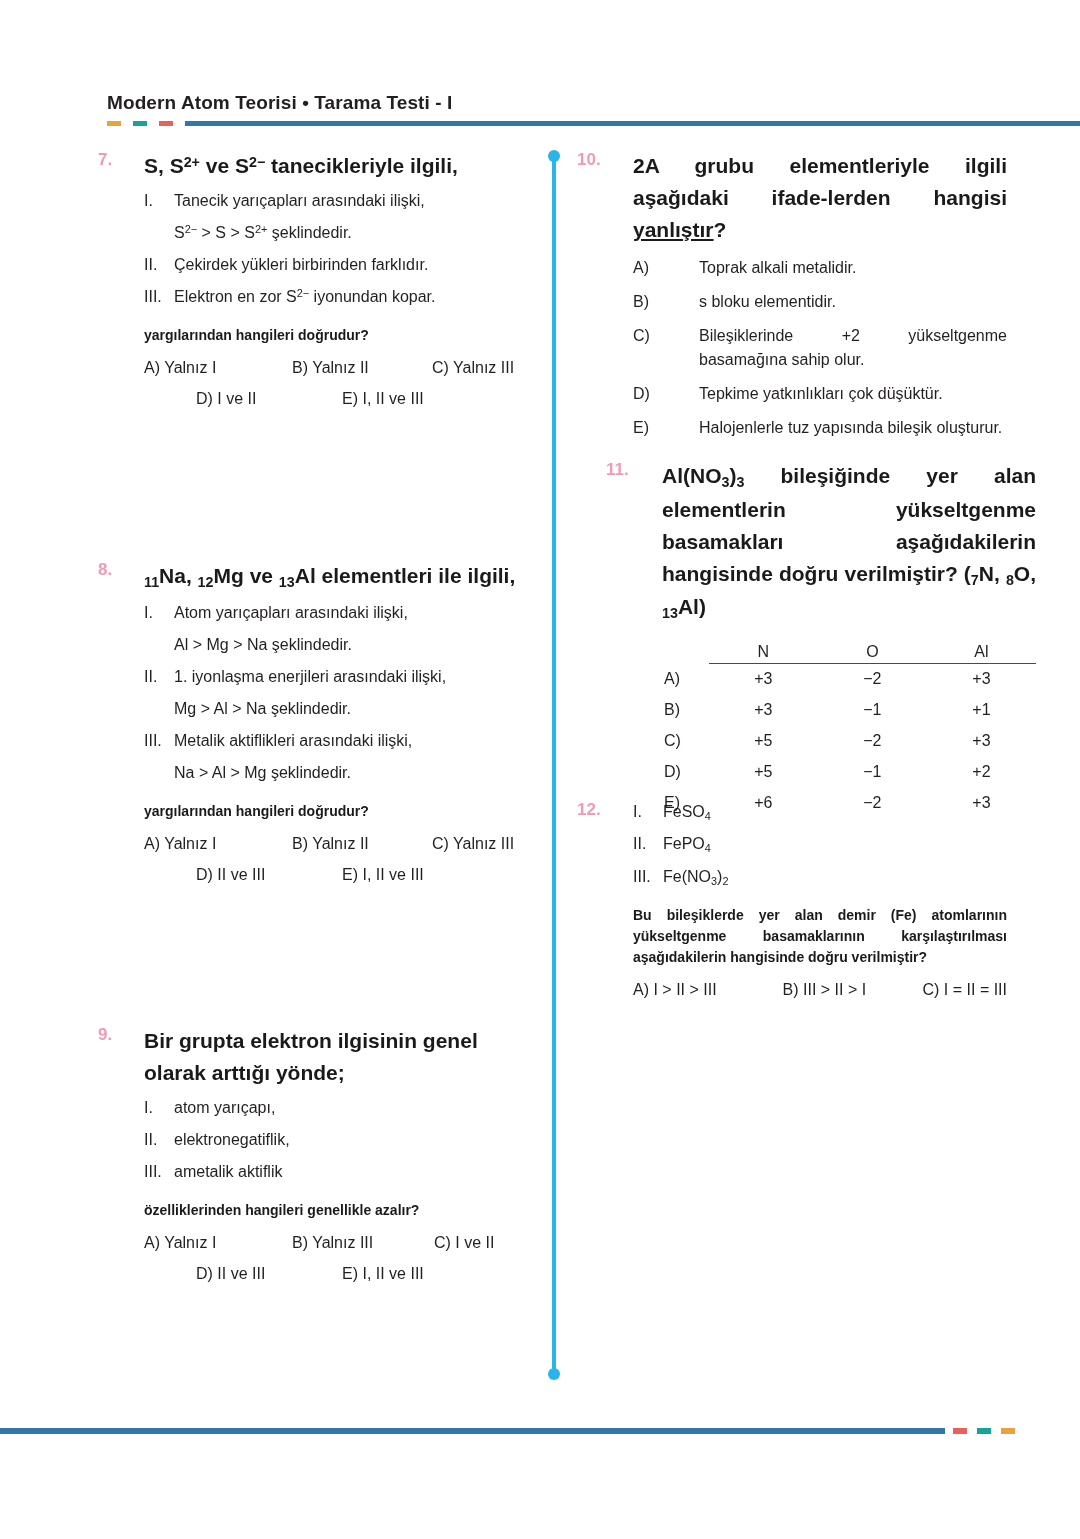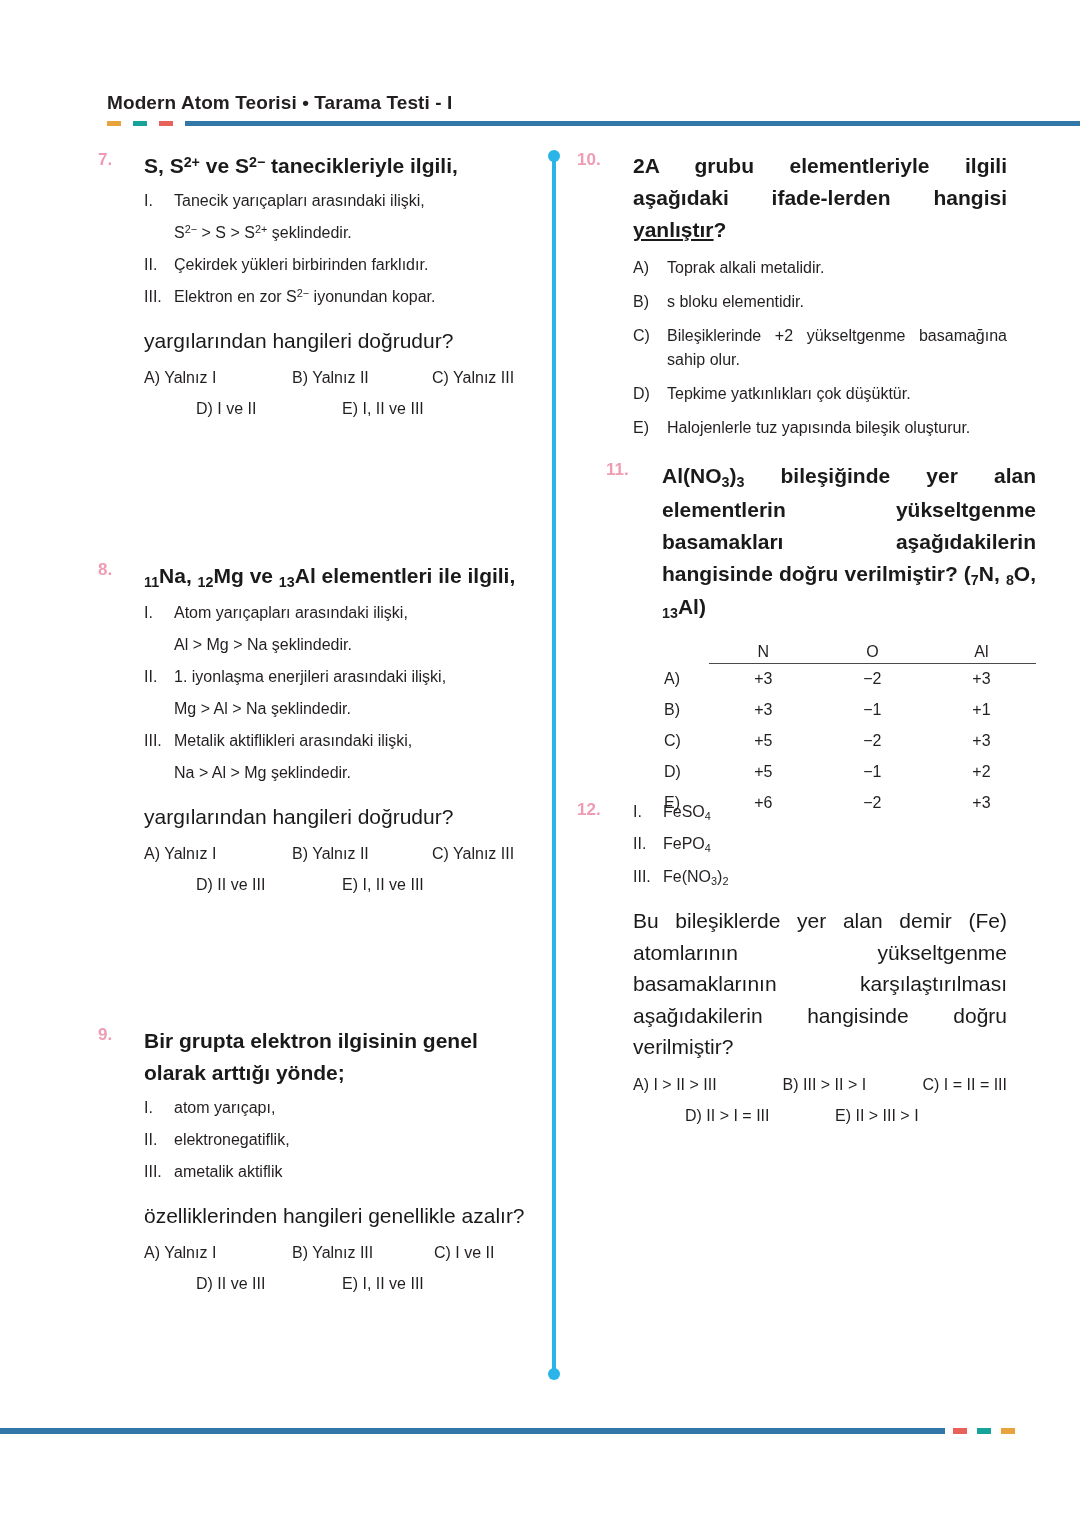--- a/index.html
+++ b/index.html
@@ -152,40 +152,41 @@
     font-weight: 400;
   }
   .roman-item .rt { flex: 1 1 auto; font-weight: 400; }
   .sub-line {
     font-size: 16px;
     line-height: 1.5;
     margin: 0 0 8px 30px;
   }
 
   .ask {
-    font-size: 21px;
-    font-weight: 400;
+    font-size: 14px;
+    font-weight: 700;
     line-height: 1.5;
     margin-top: 16px;
     color: #1a1a1a;
   }
 
   
   .opt-list { margin-top: 10px; }
   .opt-row {
     display: flex;
     font-size: 16px;
     line-height: 1.5;
     margin-bottom: 10px;
   }
   .opt-row .ol { flex: 0 0 34px; }
   .opt-row .ot {
     flex: 1 1 auto;
     text-align: justify;
     text-align-last: left;
+    margin-left: 32px;
   }
 
   
   .choices { margin-top: 13px; font-size: 16px; }
   .choices .row1 {
     display: flex;
     margin-bottom: 13px;
   }
   .choices .row2 {
     display: flex;
@@ -453,24 +454,20 @@
           <span class="rt">Fe(NO<sub>3</sub>)<sub>2</sub></span>
         </div>
       </div>
       <div class="ask justify" style="text-align:justify;text-align-last:left;">Bu bileşiklerde yer alan demir (Fe) atomlarının yükseltgenme basamaklarının karşılaştırılması aşağıdakilerin hangisinde doğru verilmiştir?</div>
       <div class="choices">
         <div class="row1">
           <span class="ch" style="width:155px">A) I &gt; II &gt; III</span>
           <span class="ch" style="width:145px">B) III &gt; II &gt; I</span>
           <span class="ch">C) I = II = III</span>
         </div>
-        <div class="row2">
-          <span class="ch" style="width:150px">D) II &gt; I = III</span>
-          <span class="ch">E) II &gt; III &gt; I</span>
-        </div>
       </div>
     </div>
   </div>
 
 </div>
 
 <div class="page-footer">
   <span class="bar"></span>
   <span class="dash f1"></span>
   <span class="dash f2"></span>

